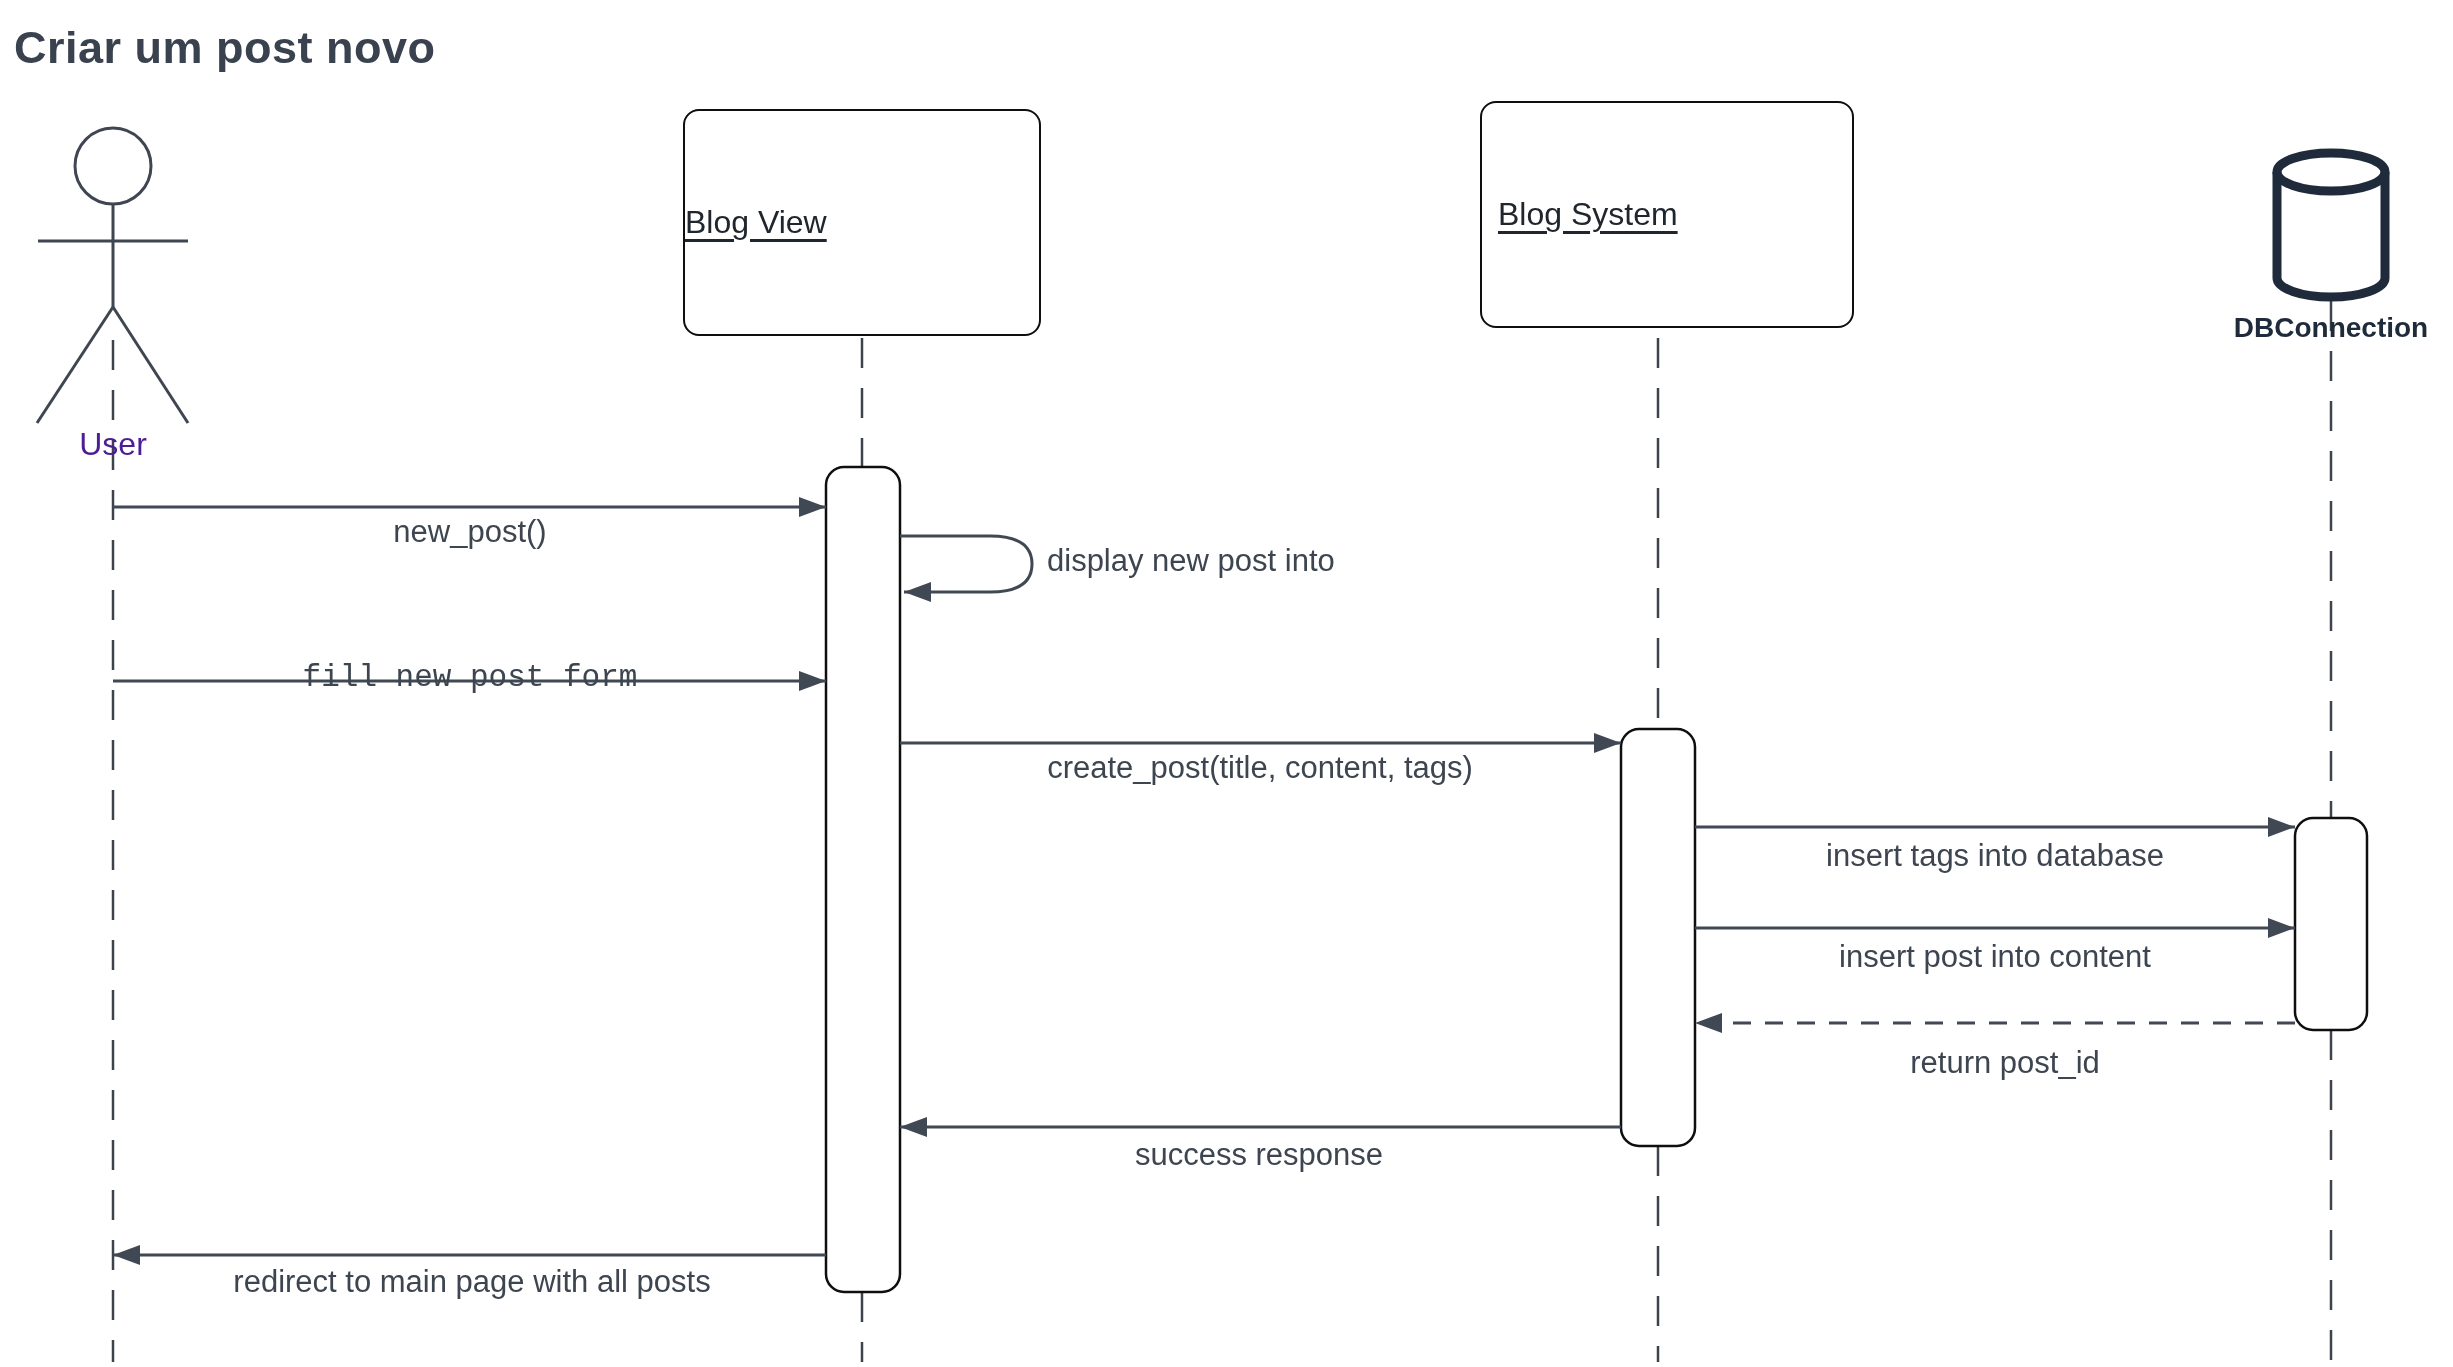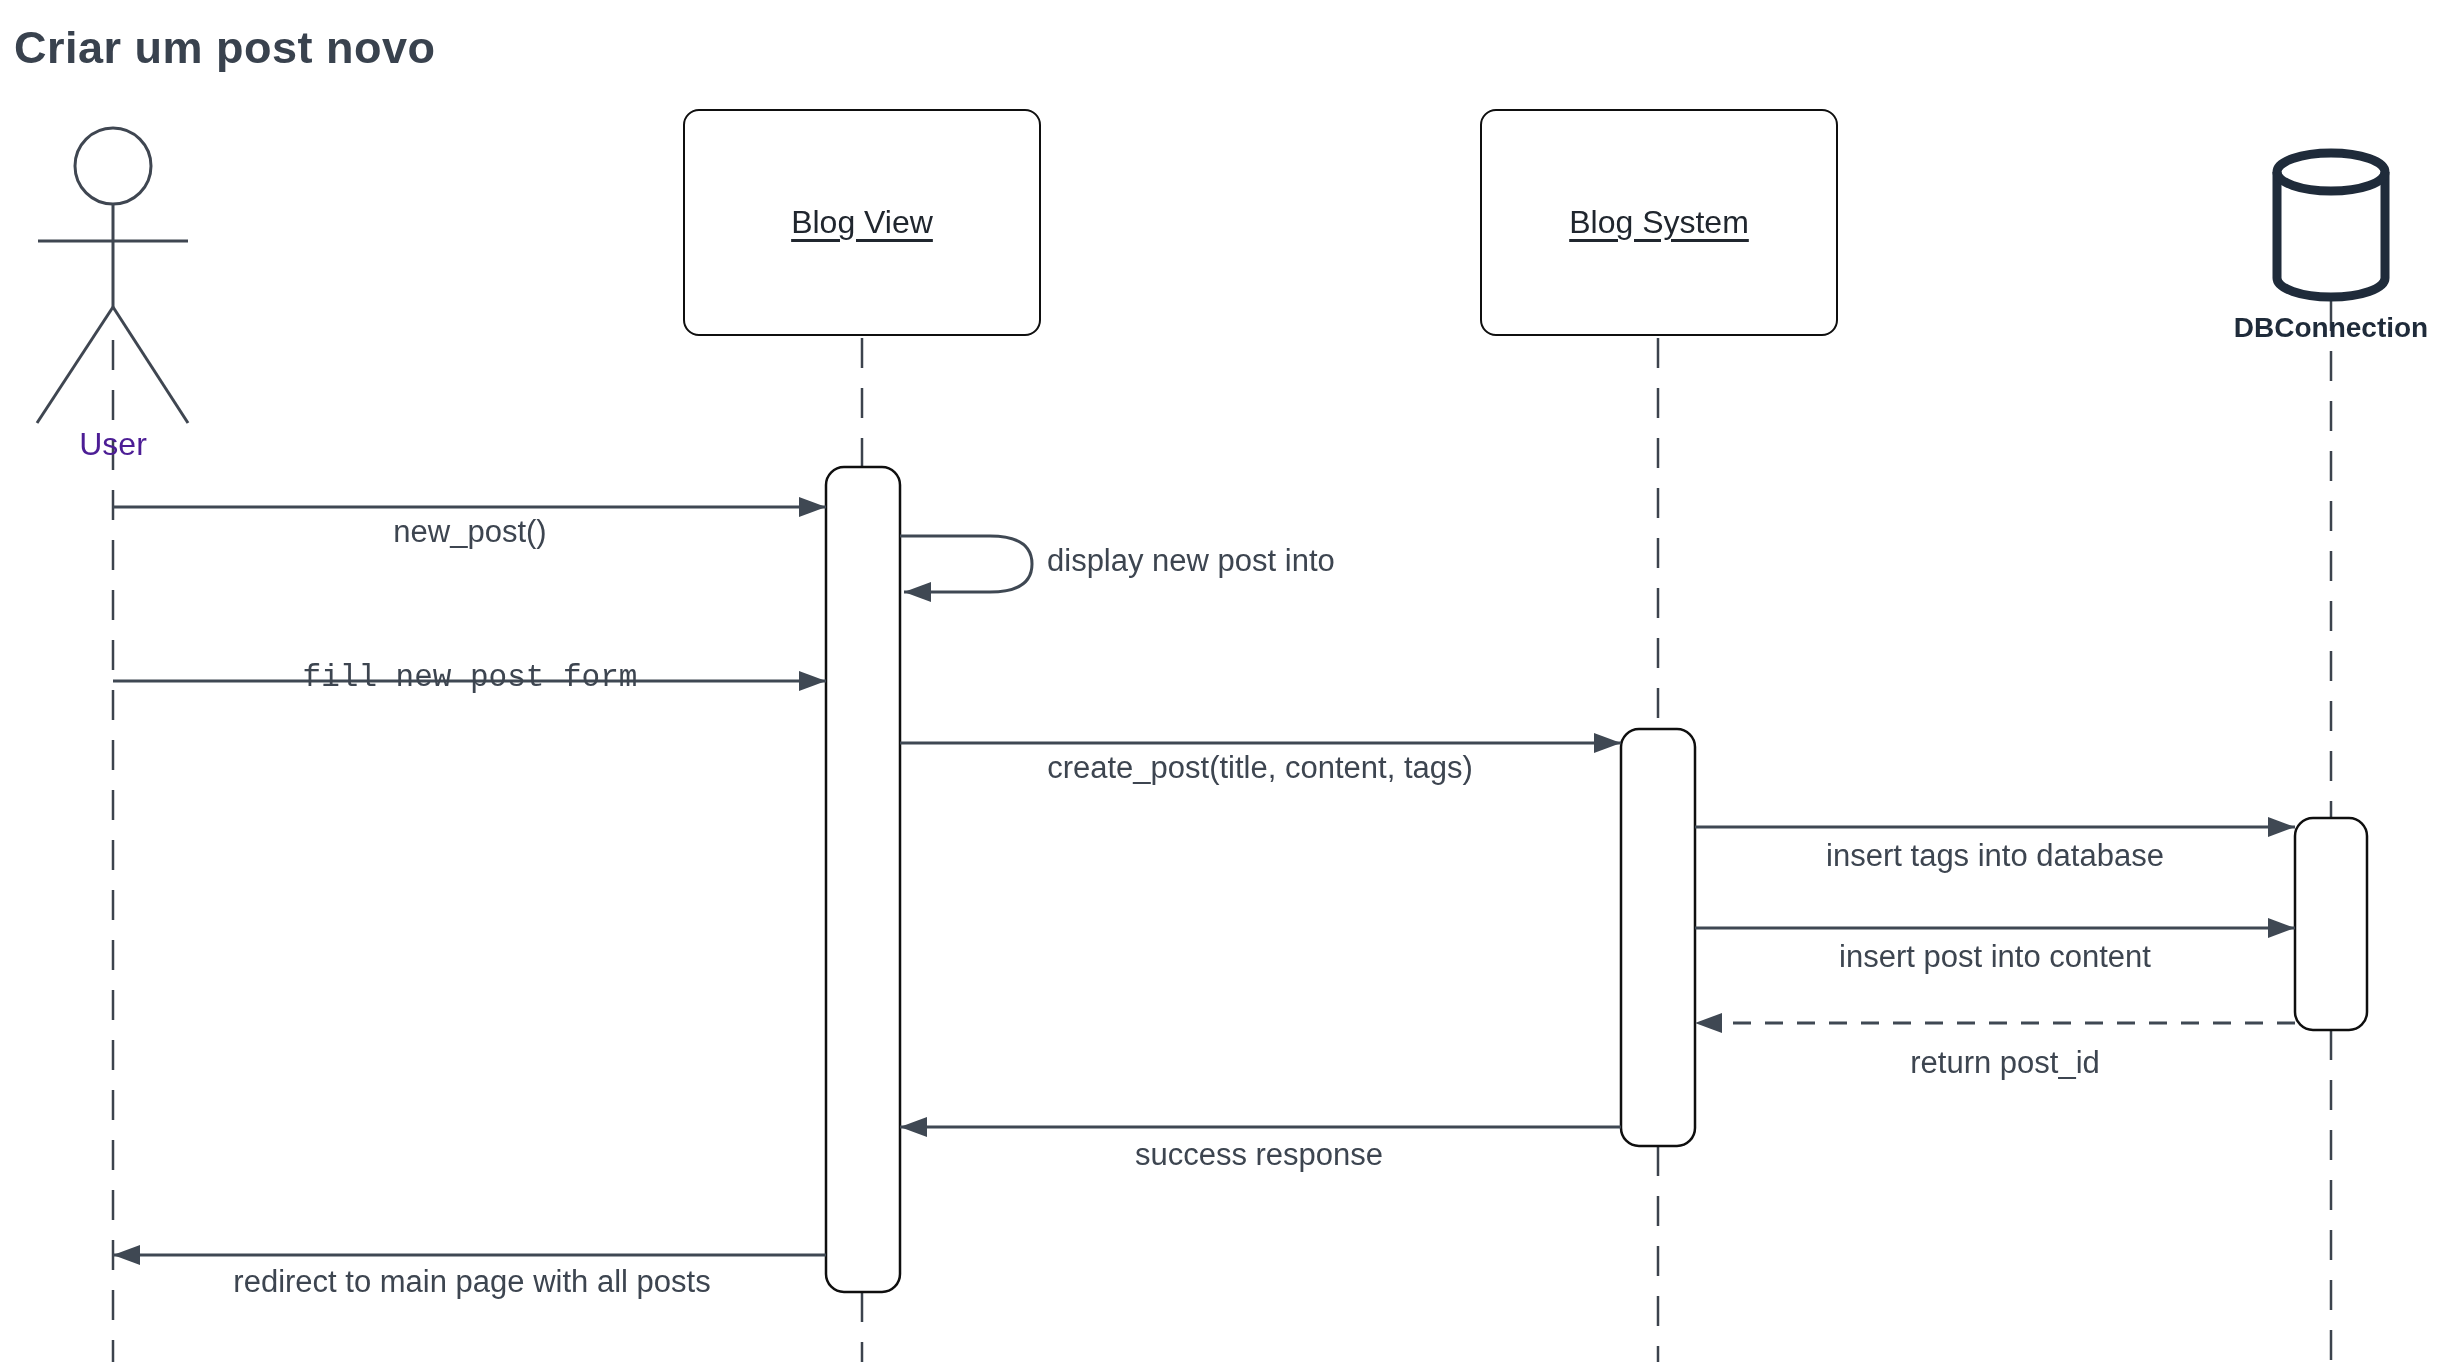--- a/index.html
+++ b/index.html
@@ -35,31 +35,30 @@
   }
   .lifehead-box {
     position: absolute;
     width: 354px;
     height: 223px;
     border: 2.5px solid #0f0f0f;
     border-radius: 16px;
     background: #ffffff;
     display: flex;
     align-items: center;
-    justify-content: center;
   }
   .lifehead-box .obj-label {
     font-size: 32px;
     color: #20262e;
     text-decoration: underline;
     text-underline-offset: 6px;
     white-space: nowrap;
   }
   #blog-view-box  { left: 683px; top: 109px; }
-  #blog-system-box{ left: 1480px; top: 109px; }
+  #blog-system-box{ left: 1480px; top: 101px; padding-left: 16px; }
   .actor-label {
     position: absolute;
     left: 113px;
     top: 426px;
     transform: translateX(-50%);
     font-size: 32px;
     color: #4c1d95;
     white-space: nowrap;
   }
   .db-label {

